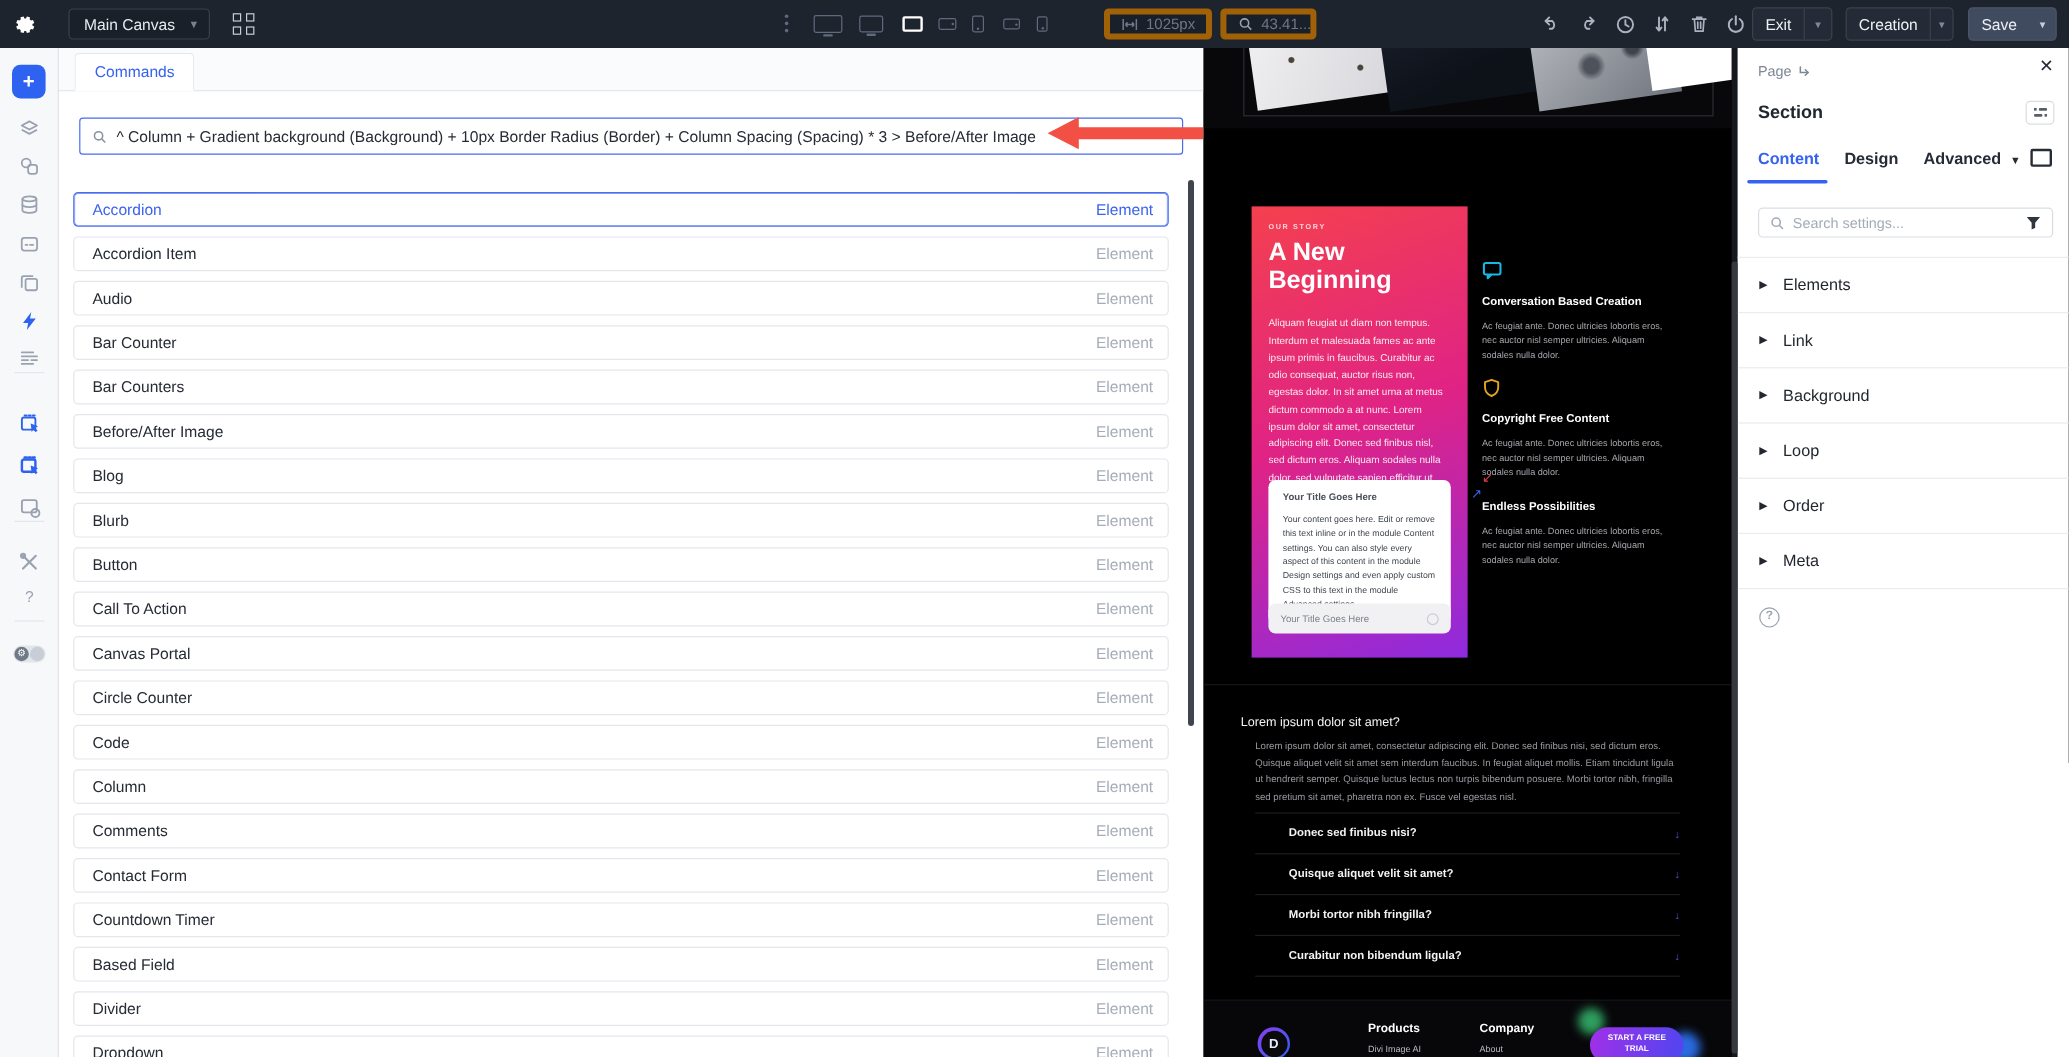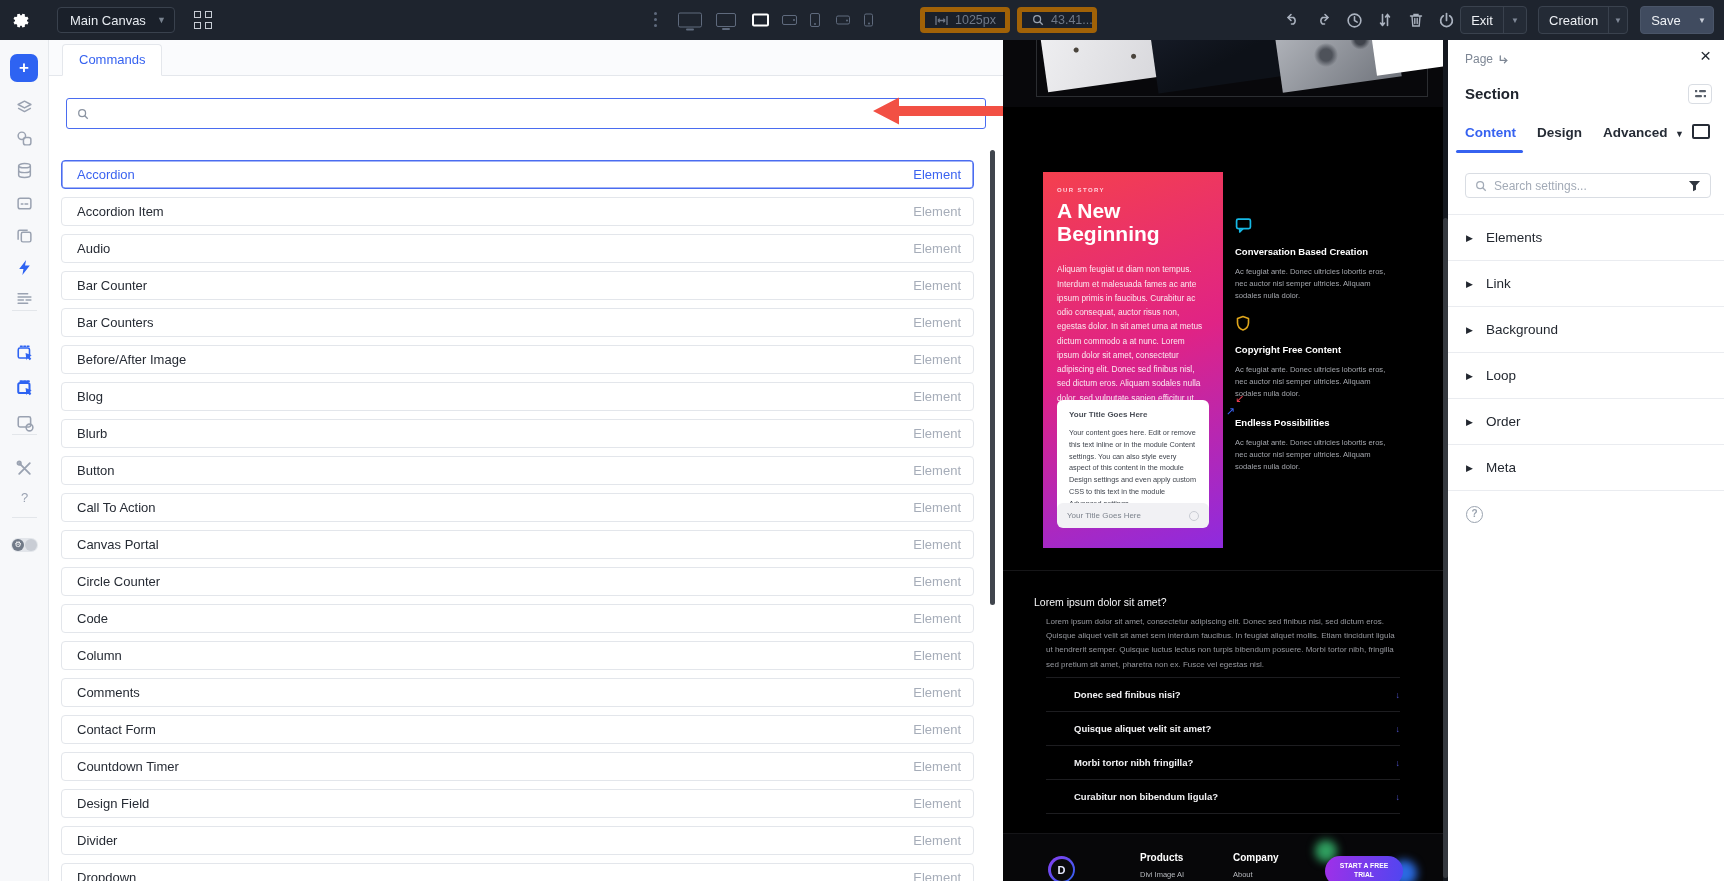--- a/index.html
+++ b/index.html
@@ -364,20 +364,21 @@
   <div class="cmd-tabs">
     <div class="cmd-tab">Commands</div>
   </div>
   <div class="cmd-input">
     <span>
       <svg width="12" height="12" viewBox="0 0 14 14" stroke="#8a93a1" stroke-width="1.5" fill="none">
           <circle cx="6" cy="6" r="4"></circle>
           <path d="M9 9l3.5 3.5"></path>
         </svg>
     </span>
+    <span class="txt">^ Column + Gradient background (Background) + 10px Border Radius (Border) + Column Spacing (Spacing) * 3 &gt; Before/After Image</span>
   </div>
   <div class="red-arrow"></div>
   <div class="crows">
 
       <div class="crow selected">
         <span class="lab">Accordion</span>
         <span class="typ">Element</span>
       </div>
 
       <div class="crow">
@@ -454,21 +455,21 @@
         <span class="lab">Contact Form</span>
         <span class="typ">Element</span>
       </div>
 
       <div class="crow">
         <span class="lab">Countdown Timer</span>
         <span class="typ">Element</span>
       </div>
 
       <div class="crow">
-        <span class="lab">Design Field</span>
+        <span class="lab">Based Field</span>
         <span class="typ">Element</span>
       </div>
 
       <div class="crow">
         <span class="lab">Divider</span>
         <span class="typ">Element</span>
       </div>
 
       <div class="crow">
         <span class="lab">Dropdown</span>

